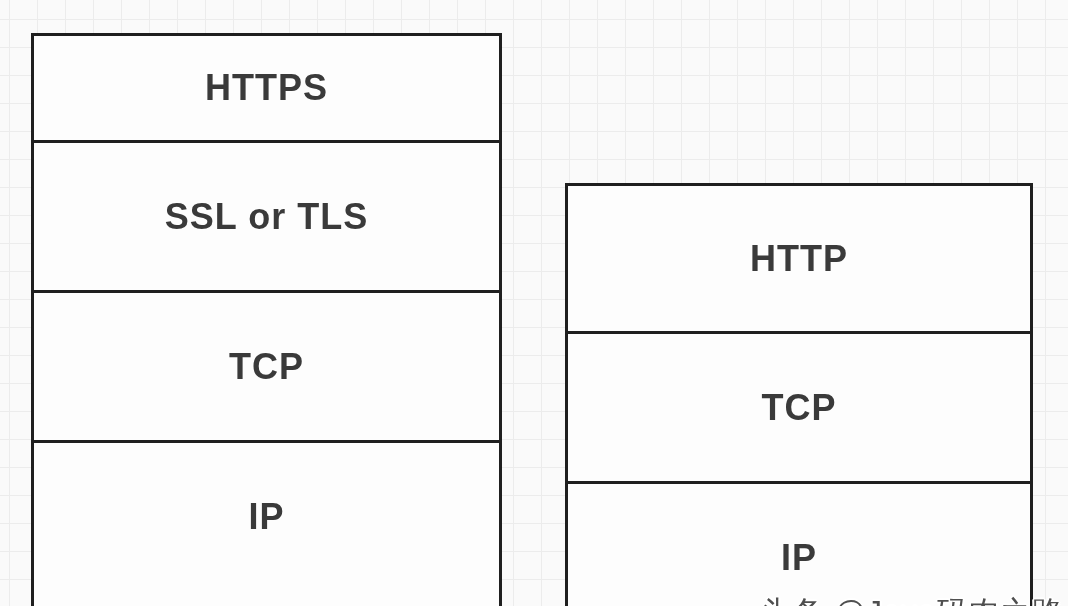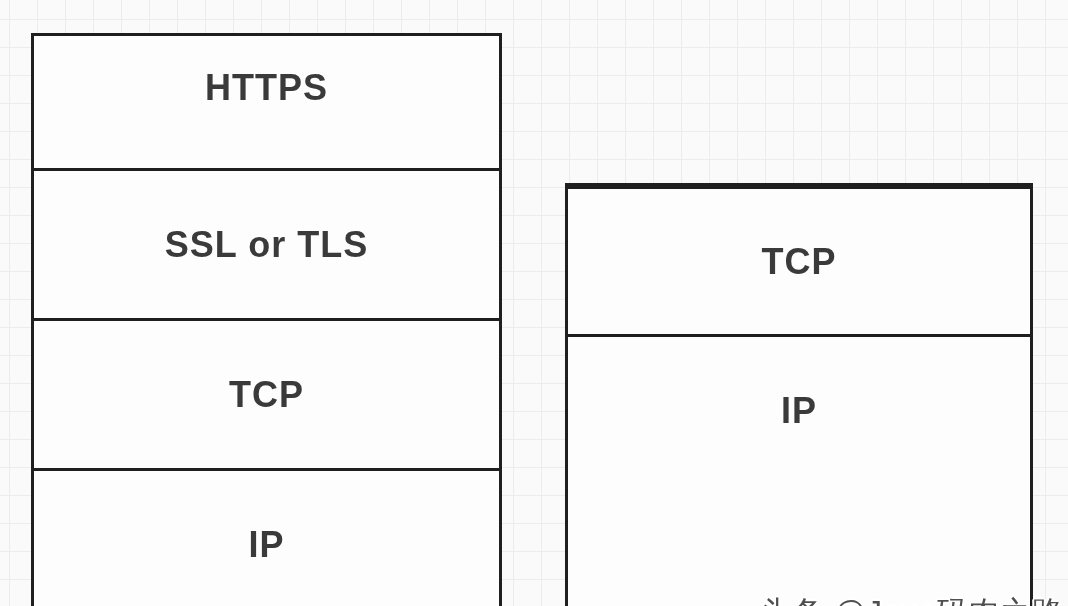--- a/index.html
+++ b/index.html
@@ -46,21 +46,21 @@
     font-size: 36px;
     font-weight: bold;
     letter-spacing: 1px;
     color: #3a3a3a;
   }
   .layer.divider {
     border-top: 3px solid #1f1f1f;
   }
   
   #left-stack .layer:nth-child(1) { height: 104px; }
-  #left-stack .layer:nth-child(2) { height: 147px; margin-top: 28px; }
+  #left-stack .layer:nth-child(2) { height: 147px; }
   #left-stack .layer:nth-child(3) { height: 147px; }
   #left-stack .layer:nth-child(4) { height: 147px; }
   
   #right-stack .layer:nth-child(1) { height: 145px; }
   #right-stack .layer:nth-child(2) { height: 147px; }
   #right-stack .layer:nth-child(3) { height: 147px; }
   #watermark {
     position: absolute;
     top: 552px;
     right: 4px;
@@ -84,19 +84,20 @@
 <div id="stage">
 
   <div id="left-stack" class="stack">
     <div class="layer">HTTPS</div>
     <div class="layer divider">SSL or TLS</div>
     <div class="layer divider">TCP</div>
     <div class="layer divider">IP</div>
   </div>
 
   <div id="right-stack" class="stack">
+    <div class="layer">HTTP</div>
     <div class="layer divider">TCP</div>
     <div class="layer divider">IP</div>
   </div>
 
   <div id="watermark">头条 @Java码农之路</div>
 
 </div>
 
 </body></html>

